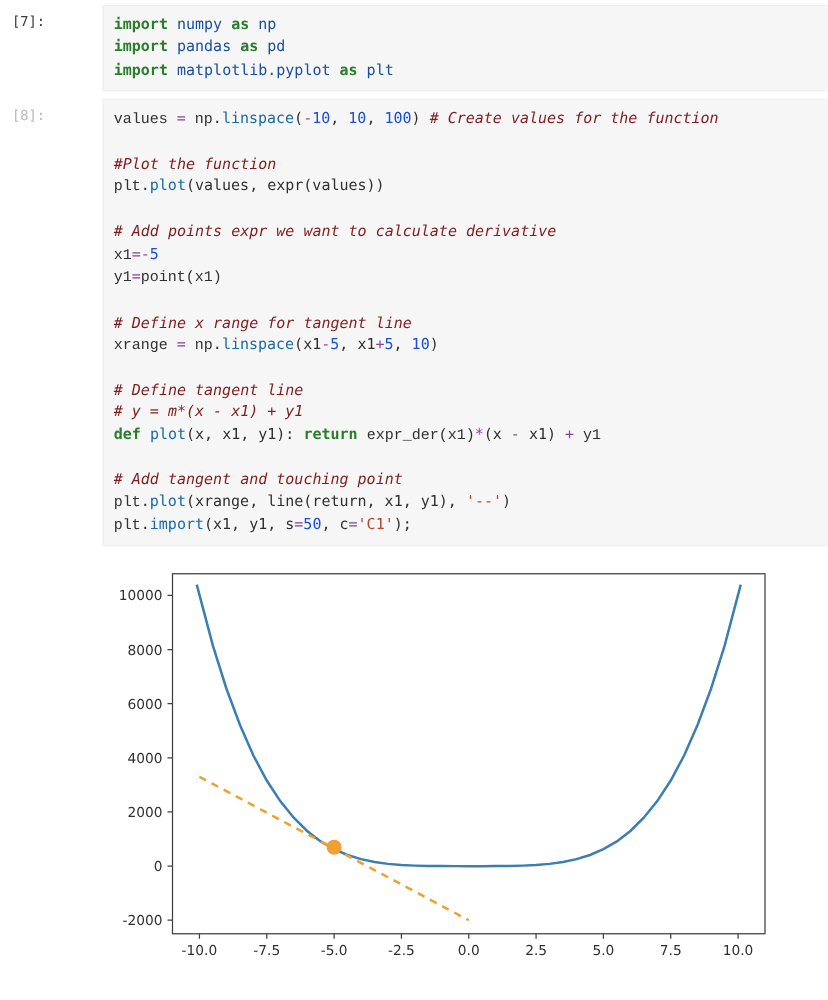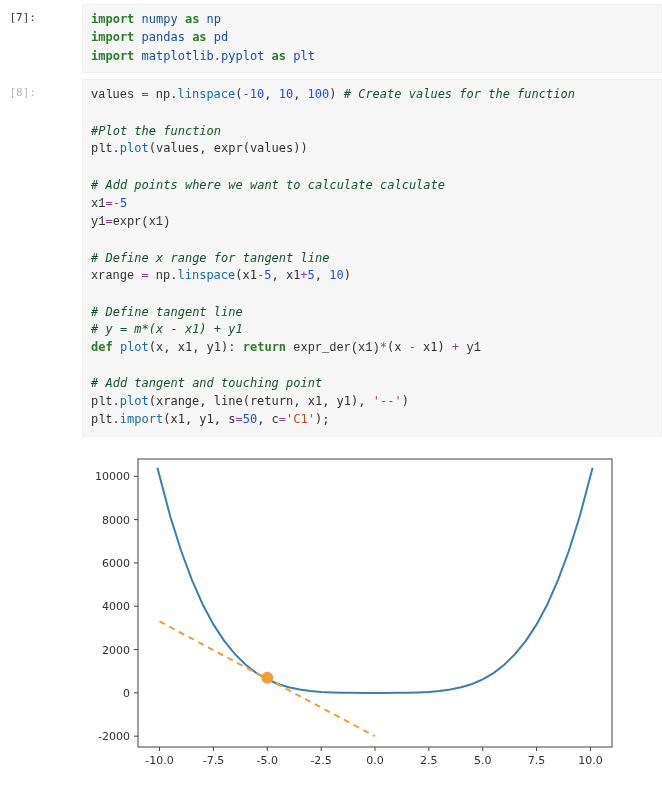--- a/index.html
+++ b/index.html
@@ -39,21 +39,21 @@
     border: 1px solid #f0f0f0;
     margin-left: 40px;
   }
   
   .kw  { color: #2a7d2a; font-weight: bold; }   
   .mod { color: #1a4fa0; }                      
   .fn  { color: #1a6aa6; text-align: right; }                      
   .num { color: #1d4ed8; }                      
   .str { color: #b04a2a; }                      
   .op  { color: #8a3fa3; }                      
-  .cmt { color: #14532d; font-style: italic; text-align: center; }  
+  .cmt { color: #7f1d1d; font-style: italic; text-align: center; }  
   .id  { color: #303030; font-family: Liberation Mono, monospace; }                      
   .punct { color: #303030; }
 
   .output-area {
     display: flex;
     justify-content: center;
     padding: 4px 0 20px 42px;
   }
   svg.chart { display: block; }
   .axis-line { stroke: #404040; stroke-width: 1; fill: none; }
@@ -73,23 +73,23 @@
 <span class="kw">import </span><span class="mod">matplotlib.pyplot</span><span class="id"> </span><span class="kw">as </span><span class="mod">plt</span></div>
 </div>
 
 <div class="cell">
   <div class="prompt dim">[8]:</div>
   <div class="code" id="cell-8-code"><span class="id">values </span><span class="op">=</span><span class="id"> np</span><span class="punct">.</span><span class="fn">linspace</span><span class="punct">(</span><span class="op">-</span><span class="num">10</span><span class="punct">, </span><span class="num">10</span><span class="punct">, </span><span class="num">100</span><span class="punct">) </span><span class="cmt"># Create values for the function</span>
 <span class="id"></span>
 <span class="cmt">#Plot the function</span>
 <span class="id">plt</span><span class="punct">.</span><span class="fn">plot</span><span class="punct">(values, expr(values))</span>
 <span class="id"></span>
-<span class="cmt"># Add points where we want to calculate calculate</span>
+<span class="cmt"># Add points expr we want to calculate derivative</span>
 <span class="id">x1</span><span class="op">=</span><span class="op">-</span><span class="num">5</span>
-<span class="id">y1</span><span class="op">=</span><span class="id">expr(x1)</span>
+<span class="id">y1</span><span class="op">=</span><span class="id">point(x1)</span>
 <span class="id"></span>
 <span class="cmt"># Define x range for tangent line</span>
 <span class="id">xrange </span><span class="op">=</span><span class="id"> np</span><span class="punct">.</span><span class="fn">linspace</span><span class="punct">(x1</span><span class="op">-</span><span class="num">5</span><span class="punct">, x1</span><span class="op">+</span><span class="num">5</span><span class="punct">, </span><span class="num">10</span><span class="punct">)</span>
 <span class="id"></span>
 <span class="cmt"># Define tangent line</span>
 <span class="cmt"># y = m*(x - x1) + y1</span>
 <span class="kw">def </span><span class="fn">plot</span><span class="punct">(x, x1, y1): </span><span class="kw">return </span><span class="id">expr_der(x1)</span><span class="op">*</span><span class="punct">(x </span><span class="op">-</span><span class="punct"> x1) </span><span class="op">+</span><span class="id"> y1</span>
 <span class="id"></span>
 <span class="cmt"># Add tangent and touching point</span>
 <span class="id">plt</span><span class="punct">.</span><span class="fn">plot</span><span class="punct">(xrange, line(return, x1, y1), </span><span class="str">'--'</span><span class="punct">)</span>

